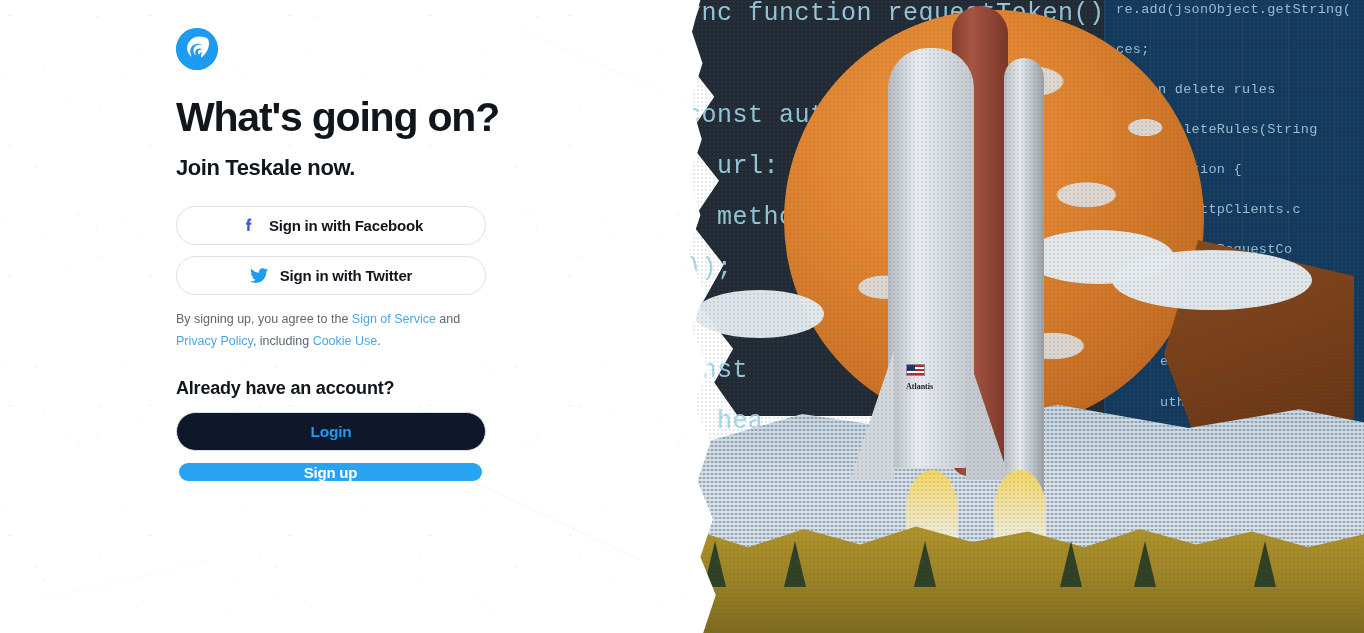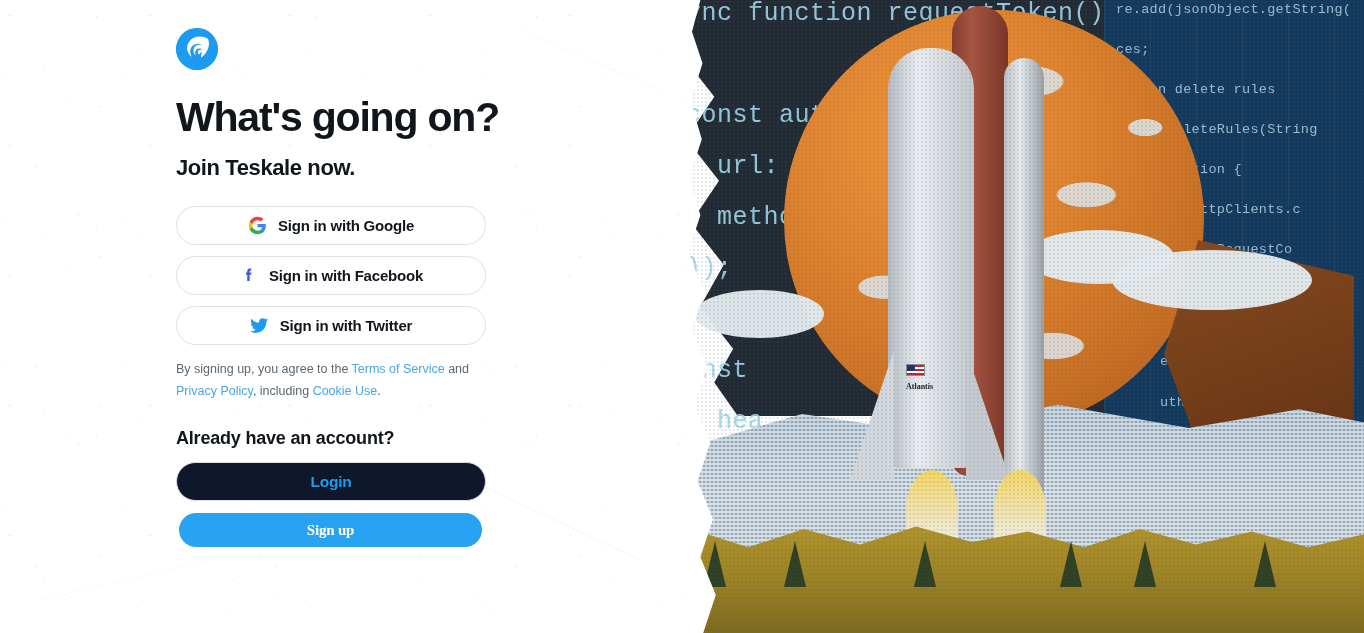--- a/index.html
+++ b/index.html
@@ -145,29 +145,29 @@
     width: 310px;
     text-align: center;
     font-size: 14px;
     font-weight: 800;
     color: #11161c;
     letter-spacing: -.2px;
   }
 
   .signup-btn {
     margin-top: 12px;
-    width: 303px; height: 34px;
+    width: 303px; height: 18px;
     border: none;
     border-radius: 20px;
     background: #27a3f2;
     color: #ffffff;
     font-size: 15px;
     font-weight: 800;
     cursor: pointer;
-    font-family: Liberation Serif, serif;
+    font-family: Liberation Sans, sans-serif;
     letter-spacing: -.2px;
     display: block;
     margin-left: 3px;
   }
 
   
   .collage {
     position: absolute;
     left: 664px; top: 0;
     width: 700px; height: 633px;
@@ -493,31 +493,20 @@
         <path d="M32 11c-6-4-15-3-19 3-3.6 5.4-1.6 12 3 15 0 0-3.5-5.2-.6-9.8 2.4-3.8 7.6-4.6 10.6-2.2 0 0-4.6-1.4-7.2 1.8-2.4 3-1.2 7 1 8.8 0 0-1.6-3.8.6-6 1.8-1.8 4.6-1.4 5.8.2 0 0-2.6-.6-3.8 1-1 1.4-.4 3.2.6 4 .6-2.8 3.4-2.6 3.4-2.6-2.2 2.6-1 5.4-1 5.4C31 25 35 17.6 32 11z" fill="#ffffff"></path>
       </svg>
 
       
       <h1 class="headline">What's going on?</h1>
       <h2 class="subhead">Join Teskale now.</h2>
 
       
       <div class="oauth-list">
 
-        <button class="oauth-btn">
-          <span class="oauth-icon">
-            <svg viewBox="0 0 48 48" width="19" height="19">
-              <path fill="#4285F4" d="M45.1 24.5c0-1.6-.1-3.1-.4-4.5H24v8.5h11.8c-.5 2.8-2.1 5.1-4.4 6.7v5.6h7.1c4.2-3.8 6.6-9.5 6.6-16.3z"></path>
-              <path fill="#34A853" d="M24 46c6 0 11-2 14.6-5.3l-7.1-5.6c-2 1.3-4.5 2.1-7.5 2.1-5.8 0-10.7-3.9-12.4-9.1H4.3v5.8C7.9 41.1 15.4 46 24 46z"></path>
-              <path fill="#FBBC05" d="M11.6 28.1c-.4-1.3-.7-2.7-.7-4.1s.2-2.8.7-4.1v-5.8H4.3C2.8 17 2 20.4 2 24s.8 7 2.3 9.9l7.3-5.8z"></path>
-              <path fill="#EA4335" d="M24 10.8c3.3 0 6.2 1.1 8.5 3.3l6.3-6.3C35 4.3 30 2 24 2 15.4 2 7.9 6.9 4.3 14.1l7.3 5.8c1.7-5.2 6.6-9.1 12.4-9.1z"></path>
-            </svg>
-          </span>
-          <span class="oauth-label">Sign in with Google</span>
-        </button>
 
         <button class="oauth-btn">
           <span class="oauth-icon">
             <svg viewBox="0 0 24 24" width="19" height="19">
               <path fill="#3b5bdb" d="M15.4 8.2h-2.1V6.8c0-.7.5-.9.8-.9h1.2V3.1L13.6 3c-2.6 0-3.2 1.9-3.2 3.2v2H8.9V11h1.5v8h3V11h2l.3-2.8z"></path>
             </svg>
           </span>
           <span class="oauth-label">Sign in with Facebook</span>
         </button>
 
@@ -526,21 +515,21 @@
             <svg viewBox="0 0 24 24" width="19" height="19">
               <path fill="#1d9bf0" d="M23 4.9c-.8.4-1.7.6-2.6.8 1-.6 1.7-1.5 2-2.6-.9.5-1.9.9-3 1.1-.9-.9-2.1-1.5-3.4-1.5-2.6 0-4.7 2.1-4.7 4.7 0 .4 0 .7.1 1.1C7.6 8.3 4.1 6.4 1.7 3.5c-.4.7-.6 1.5-.6 2.4 0 1.6.8 3 2.1 3.9-.8 0-1.5-.2-2.1-.6v.1c0 2.3 1.6 4.2 3.8 4.6-.4.1-.8.2-1.2.2-.3 0-.6 0-.9-.1.6 1.9 2.3 3.2 4.4 3.3-1.6 1.3-3.6 2-5.8 2H0c2.1 1.3 4.6 2.1 7.2 2.1 8.7 0 13.4-7.2 13.4-13.4v-.6c.9-.7 1.7-1.5 2.4-2.5z"></path>
             </svg>
           </span>
           <span class="oauth-label">Sign in with Twitter</span>
         </button>
       </div>
 
       
       <p class="terms">
-        <span>By signing up, you agree to the </span><a href="#">Terms of Service</a><span> and </span><a href="#">Privacy Policy</a><span>, including </span><a href="#">Cookie Use</a><span>.</span>
+        <span>By signing up, you agree to the </span><a href="#">Sign of Service</a><span> and </span><a href="#">Privacy Policy</a><span>, including </span><a href="#">Cookie Use</a><span>.</span>
       </p>
 
       
       <div class="already">Already have an account?</div>
       <button class="login-btn">Login</button>
       <button class="signup-btn">Sign up</button>
 
     </div>
   </div>
 </div>

